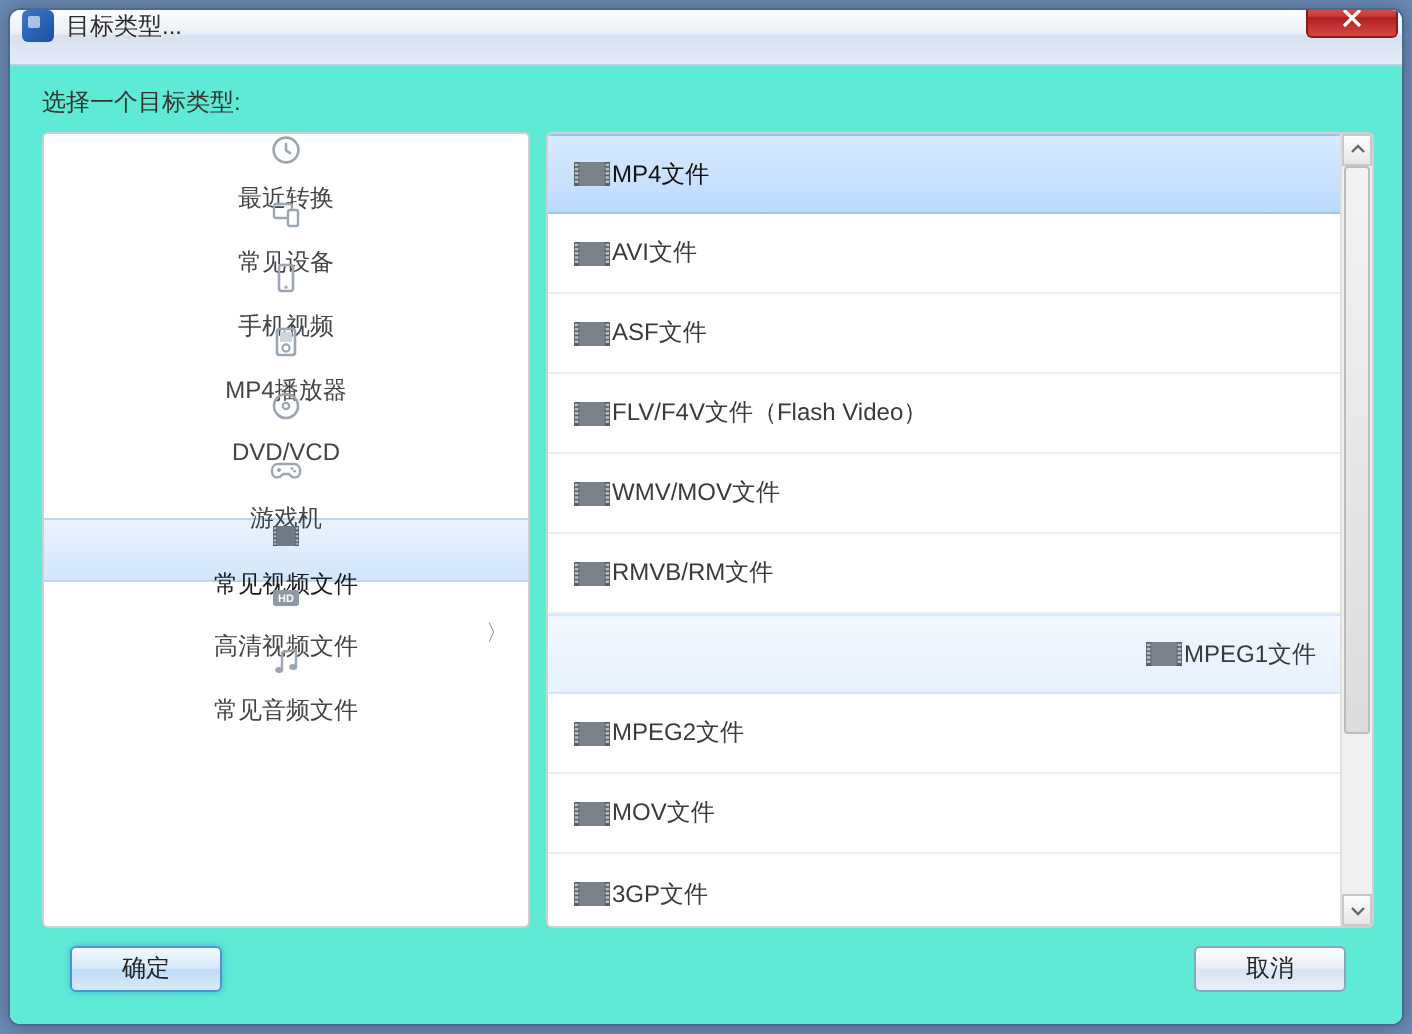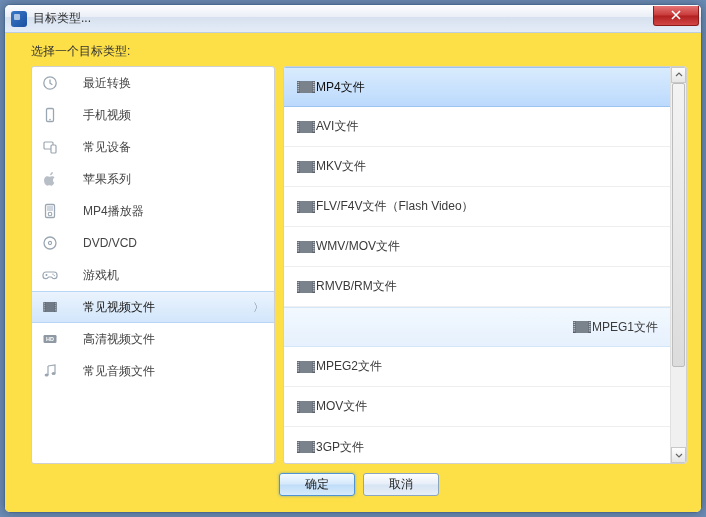--- a/index.html
+++ b/index.html
@@ -17,21 +17,21 @@
   border: 1px solid #4a6a92;
   border-radius: 6px;
   box-shadow: 0 0 10px rgba(0,0,0,0.3);
   display: flex; flex-direction: column;
   overflow: hidden;
 }
 .titlebar {
   height: 28px;
   background: linear-gradient(to bottom, #fdfdfe 0%, #e9eef6 45%, #d7e1ef 46%, #e4ecf7 100%);
   border-bottom: 1px solid #bfcde0;
-  display: flex; align-items: center;
+  display: flex; align-items: flex-start;
   padding-left: 6px;
 }
 .titlebar .app-icon {
   width: 16px; height: 16px;
   background: linear-gradient(135deg,#3a78c8,#1b4fa0);
   border-radius: 3px; margin-right: 6px;
   position: relative;
 }
 .titlebar .app-icon::after{
   content:""; position:absolute; top:3px; left:3px; width:6px; height:6px;
@@ -42,36 +42,37 @@
   width: 46px; height: 20px; margin-right: 2px; margin-top:-6px;
   background: linear-gradient(to bottom,#e57373,#c93b3b 48%,#b22020 52%,#d24646);
   border: 1px solid #8c1a1a;
   border-top: none;
   border-radius: 0 0 3px 3px;
   display:flex; align-items:center; justify-content:center;
   cursor: pointer;
 }
 .close-btn svg { width:10px; height:10px; }
 .content {
-  flex:1; padding: 10px 14px 8px 26px;
+  flex:1; padding: 10px 14px 8px 16px;
   display:flex; flex-direction:column;
-  background:#fde047;
+  background:#5eead4;
 }
 .prompt { color:#333; margin-bottom:6px; font-size:12px; }
 .panes { flex:1; display:flex; gap:8px; min-height:0; }
 .pane {
   border:1px solid #d0d0d0; border-radius:3px;
   background:#fff; overflow:hidden;
 }
 .left-pane { width:244px; }
 .right-pane { flex:1; position:relative; }
 .cat-item {
   height:32px; display:flex; align-items:center;
-  padding:0 10px; gap:25px; cursor:pointer;
+  padding:0 10px; gap:8px; cursor:pointer;
   color:#444;
+  flex-direction:column;
 }
 .cat-item .chev { margin-left:auto; color:#6b7a8f; font-size:11px; visibility:hidden; }
 .cat-item.selected {
   background: linear-gradient(to bottom,#eaf3fd,#d2e6fb);
   border-top:1px solid #b8d6f5;
   border-bottom:1px solid #b8d6f5;
   color:#1a1a1a;
 }
 .cat-item.selected .chev { visibility:visible; }
 .ico { width:16px; height:16px; display:flex; align-items:center; justify-content:center; }
@@ -104,21 +105,21 @@
   cursor:pointer;
 }
 .sb-btn svg{ width:8px; height:8px; }
 .sb-track { position:absolute; top:16px; bottom:16px; left:0; right:0; }
 .sb-thumb {
   position:absolute; left:1px; right:1px; top:0; height:78%;
   background:linear-gradient(#f3f3f3,#dcdcdc);
   border:1px solid #bcbcbc; border-radius:2px; cursor:pointer;
 }
 .footer {
-  height:40px; display:flex; align-items:center; justify-content:center;
+  height:40px; display:flex; align-items:center; justify-content:space-between;
   gap:8px; padding:0 14px;
 }
 .btn {
   min-width:76px; height:23px; padding:0 12px;
   border:1px solid #8aa6c1; border-radius:3px;
   background:linear-gradient(to bottom,#fefefe,#e7eef8 48%,#d7e4f3 52%,#e7eef8);
   color:#222; font-size:12px; cursor:pointer;
 }
 .btn.primary {
   border-color:#4f93d3;
@@ -151,44 +152,35 @@
                 <circle cx="8" cy="8" r="6.2" fill="none" stroke="#9aa6b2" stroke-width="1.3"></circle>
                 <path d="M8 4.5 V8.2 L10.4 9.8" stroke="#9aa6b2" stroke-width="1.3" fill="none"></path>
               </svg>
             </span>
             <span>最近转换</span>
             <span class="chev">〉</span>
           </div>
           <div class="cat-item">
             <span class="ico">
               <svg viewBox="0 0 16 16">
+                <rect x="2" y="3" width="9" height="7" rx="1" fill="none" stroke="#9aa6b2" stroke-width="1.2"></rect>
+                <rect x="9" y="6" width="5" height="8" rx="1" fill="#fff" stroke="#9aa6b2" stroke-width="1.2"></rect>
+              </svg>
+            </span>
+            <span>常见设备</span>
+            <span class="chev">〉</span>
+          </div>
+          <div class="cat-item">
+            <span class="ico">
+              <svg viewBox="0 0 16 16">
                 <rect x="4.5" y="1.5" width="7" height="13" rx="1.2" fill="none" stroke="#9aa6b2" stroke-width="1.3"></rect>
                 <circle cx="8" cy="12.6" r="0.8" fill="#9aa6b2"></circle>
               </svg>
             </span>
             <span>手机视频</span>
-            <span class="chev">〉</span>
-          </div>
-          <div class="cat-item">
-            <span class="ico">
-              <svg viewBox="0 0 16 16">
-                <rect x="2" y="3" width="9" height="7" rx="1" fill="none" stroke="#9aa6b2" stroke-width="1.2"></rect>
-                <rect x="9" y="6" width="5" height="8" rx="1" fill="#fff" stroke="#9aa6b2" stroke-width="1.2"></rect>
-              </svg>
-            </span>
-            <span>常见设备</span>
-            <span class="chev">〉</span>
-          </div>
-          <div class="cat-item">
-            <span class="ico">
-              <svg viewBox="0 0 16 16">
-                <path d="M10.2 3.2c.5-.6.8-1.4.7-2.2-.7.1-1.5.5-2 1.1-.4.5-.8 1.3-.7 2.1.8 0 1.5-.4 2-1zM12.3 11.7c-.3.7-.7 1.4-1.3 2-.5.5-1.1 1-1.9 1s-1-.4-1.9-.4-1.2.4-1.9.4-1.4-.5-1.9-1.1C2.2 12.2 1.4 9 2.6 6.9c.6-1 1.6-1.7 2.8-1.7.9 0 1.5.5 2.2.5s1.4-.5 2.4-.5c1 0 2 .5 2.6 1.4-2.3 1.3-1.9 4.4-.3 5.1z" fill="#b8bec6"></path>
-              </svg>
-            </span>
-            <span>苹果系列</span>
             <span class="chev">〉</span>
           </div>
           <div class="cat-item">
             <span class="ico">
               <svg viewBox="0 0 16 16">
                 <rect x="3.5" y="1.5" width="9" height="13" rx="1.2" fill="none" stroke="#9aa6b2" stroke-width="1.3"></rect>
                 <rect x="5" y="3" width="6" height="5" fill="#cfd6de"></rect>
                 <circle cx="8" cy="11" r="1.8" fill="none" stroke="#9aa6b2" stroke-width="1.1"></circle>
               </svg>
             </span>
@@ -317,21 +309,21 @@
                     <rect x="1.4" y="7" width="1.8" height="1.3"></rect>
                     <rect x="1.4" y="9.1" width="1.8" height="1.3"></rect>
                     <rect x="1.4" y="11.2" width="1.8" height="1.3"></rect>
                     <rect x="16.8" y="2.8" width="1.8" height="1.3"></rect>
                     <rect x="16.8" y="4.9" width="1.8" height="1.3"></rect>
                     <rect x="16.8" y="7" width="1.8" height="1.3"></rect>
                     <rect x="16.8" y="9.1" width="1.8" height="1.3"></rect>
                     <rect x="16.8" y="11.2" width="1.8" height="1.3"></rect>
                   </g>
                 </svg></span>
-              <span>MKV文件</span>
+              <span>ASF文件</span>
             </div>
             <div class="fmt-item">
               <span class="film-ico"><svg viewBox="0 0 20 16">
                   <rect x="1" y="2" width="18" height="12" rx="1" fill="#7a828c"></rect>
                   <rect x="1" y="2" width="2.6" height="12" fill="#565e68"></rect>
                   <rect x="16.4" y="2" width="2.6" height="12" fill="#565e68"></rect>
                   <g fill="#b8bec6">
                     <rect x="1.4" y="2.8" width="1.8" height="1.3"></rect>
                     <rect x="1.4" y="4.9" width="1.8" height="1.3"></rect>
                     <rect x="1.4" y="7" width="1.8" height="1.3"></rect>

